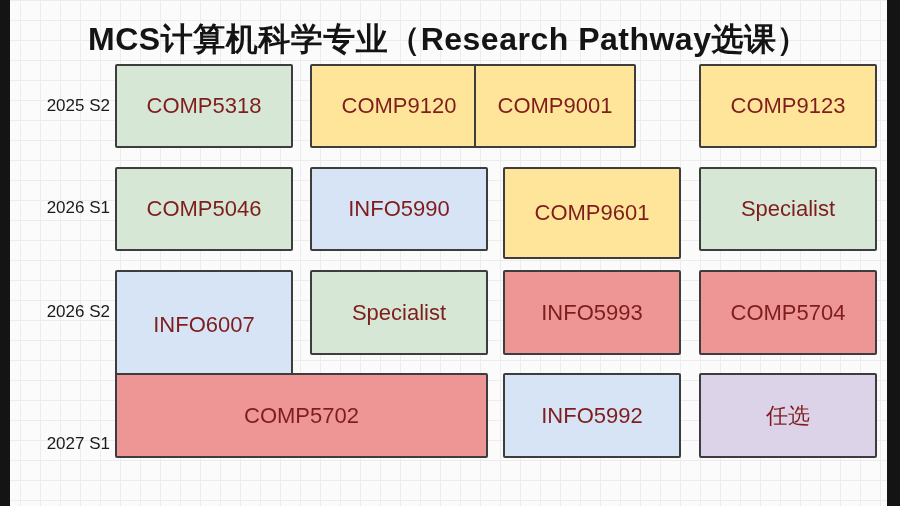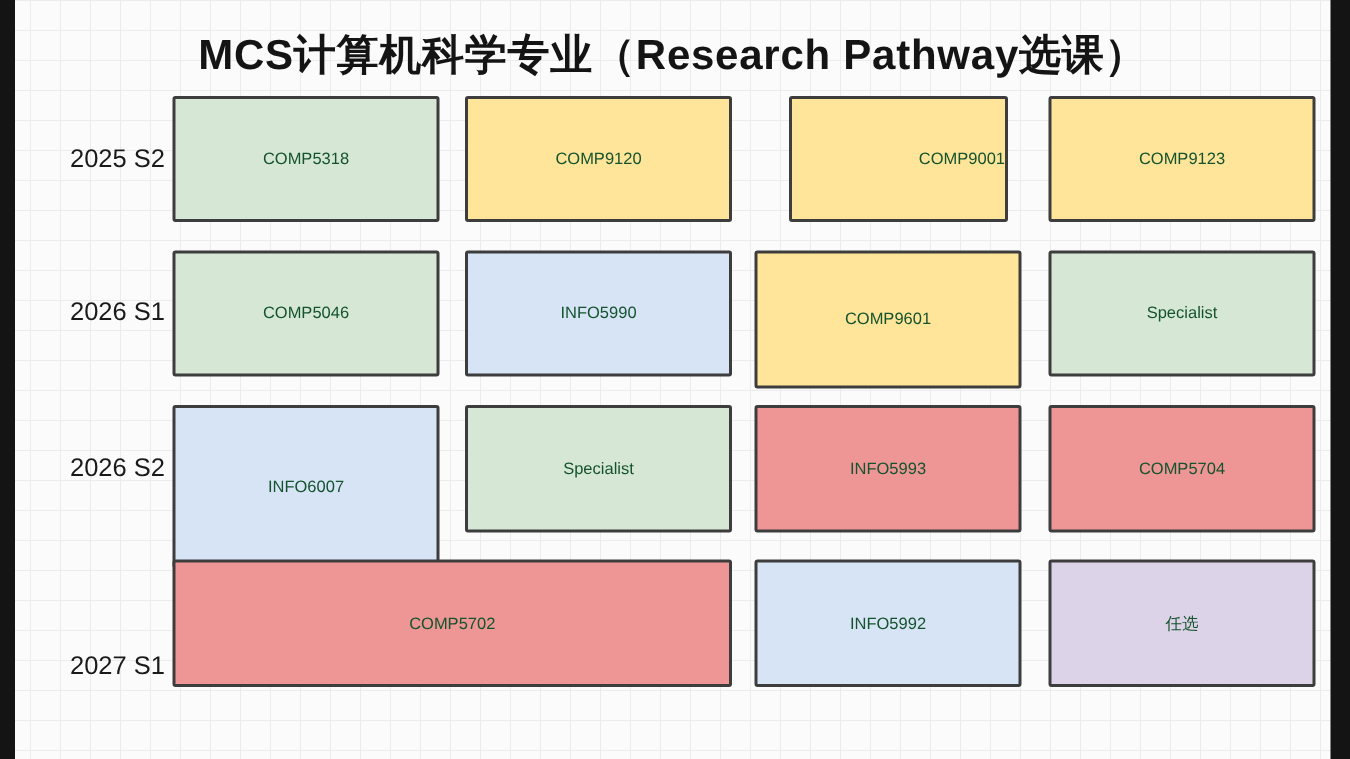--- a/index.html
+++ b/index.html
@@ -28,21 +28,21 @@
   .edge-bar.left  { left: 0; width: 10px; }
   .edge-bar.right { right: 0; width: 13px; }
 
   .title {
     position: absolute;
     top: 18px;
     left: 10px;
     right: 13px;
     margin: 0;
     text-align: center;
-    font-size: 28px;
+    font-size: 32px;
     font-weight: 600;
     color: #141414;
     letter-spacing: 0.5px;
     white-space: nowrap;
   }
 
   .row-label {
     position: absolute;
     width: 80px;
     text-align: right;
@@ -53,22 +53,22 @@
   .box {
     position: absolute;
     border: 2px solid #3d3d3d;
     border-radius: 2px;
     display: flex;
     align-items: center;
     justify-content: center;
     box-sizing: border-box;
   }
   .box span {
-    font-size: 11px;
-    color: #14532d;
+    font-size: 22px;
+    color: #7f1d1d;
     text-align: center;
   }
   
   .box[data-color="green"]  { background: #d6e8d5; }
   .box[data-color="yellow"] { background: #ffe59a; }
   .box[data-color="blue"]   { background: #d7e4f5; }
   .box[data-color="red"]    { background: #ee9696; }
   .box[data-color="purple"] { background: #ddd3e8; }
 </style>
 </head>
@@ -85,21 +85,21 @@
   <div class="row-label" style="left:30px; top:198px;">2026 S1</div>
   <div class="row-label" style="left:30px; top:302px;">2026 S2</div>
   <div class="row-label" style="left:30px; top:405px;margin-top:29px;">2027 S1</div>
 
   <div class="box" style="left: 115px; top: 64px; width: 178px; height: 84px; background: rgb(214, 232, 213); border-color: rgb(61, 61, 61);" data-color="green">
     <span>COMP5318</span>
   </div>
   <div class="box" style="left: 310px; top: 64px; width: 178px; height: 84px; background: rgb(255, 229, 154); border-color: rgb(61, 61, 61);" data-color="yellow">
     <span>COMP9120</span>
   </div>
-  <div class="box" style="left: 526px; top: 64px; width: 146px; height: 84px; background: rgb(255, 229, 154); border-color: rgb(61, 61, 61); justify-content: flex-end;" data-color="yellow">
+  <div class="box" style="left: 474px; top: 64px; width: 162px; height: 84px; background: rgb(255, 229, 154); border-color: rgb(61, 61, 61);" data-color="yellow">
     <span>COMP9001</span>
   </div>
   <div class="box" style="left: 699px; top: 64px; width: 178px; height: 84px; background: rgb(255, 229, 154); border-color: rgb(61, 61, 61);" data-color="yellow">
     <span>COMP9123</span>
   </div>
 
   <div class="box" style="left: 115px; top: 167px; width: 178px; height: 84px; background: rgb(214, 232, 213); border-color: rgb(61, 61, 61);" data-color="green">
     <span>COMP5046</span>
   </div>
   <div class="box" style="left: 310px; top: 167px; width: 178px; height: 84px; background: rgb(215, 228, 245); border-color: rgb(61, 61, 61);" data-color="blue">

